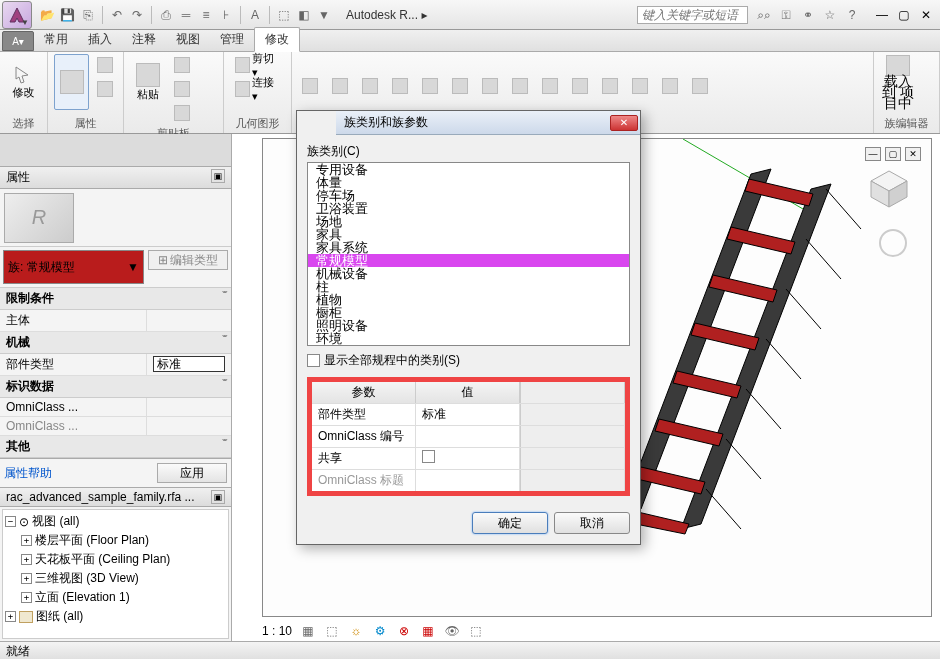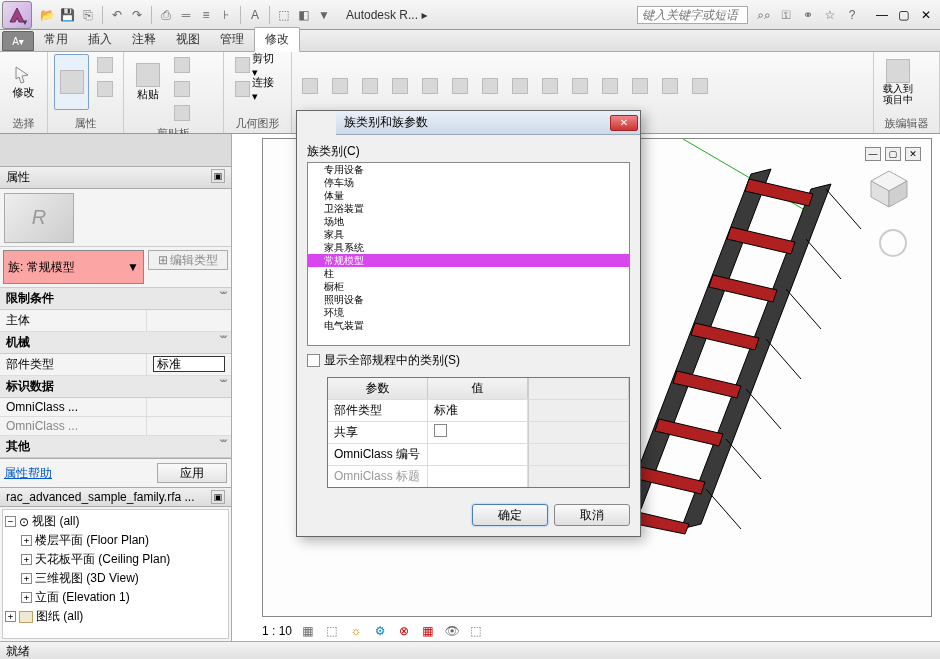--- a/index.html
+++ b/index.html
@@ -41,31 +41,31 @@
 .workarea { position:absolute; top:134px; left:0; right:0; bottom:18px; display:flex; }
 
 
 .proppal { width: 232px; background:#f4f4f4; border-right:1px solid #aaa; display:flex; flex-direction:column; }
 .pal-gap { height: 44px; background:#dcdcdc; border-bottom:1px solid #aaa; }
 .pal-head { background: linear-gradient(#f0f0f0,#dcdcdc); border-bottom:1px solid #aaa; padding:2px 6px; display:flex; justify-content:space-between; }
 .pal-head span.x { border:1px solid #aaa; width:14px; height:14px; font-size:9px; display:flex; align-items:center; justify-content:center; cursor:pointer; }
 .thumb { height:58px; display:flex; align-items:center; padding:4px; border-bottom:1px solid #ccc; }
 .thumb-img { width:70px; height:50px; background:linear-gradient(135deg,#eee,#ccc); border:1px solid #aaa; display:flex; align-items:center; justify-content:center; color:#999; font-size:20px; font-style:italic; }
 .fam-row { display:flex; padding:3px; gap:4px; border-bottom:1px solid #ccc; }
-.fam-sel { flex:1; height:20px; border:1px solid #888; background:#fca5a5; display:flex; align-items:center; justify-content:space-between; padding:16px 4px; }
+.fam-sel { flex:1; height:20px; border:1px solid #888; background:#b91c1c; display:flex; align-items:center; justify-content:space-between; padding:16px 4px; }
 .edit-type { width:80px; height:20px; border:1px solid #aaa; background:#f0f0f0; color:#888; display:flex; align-items:center; justify-content:center; gap:2px; }
 .prop-group { background:#e8e8e8; border-bottom:1px solid #ccc; padding:2px 6px; display:flex; justify-content:space-between; font-weight:bold; }
-.prop-group .caret { color:#888; font-size:14px; letter-spacing:-2px; }
+.prop-group .caret { color:#888; font-size:10px; letter-spacing:-2px; }
 .prop-row { display:flex; border-bottom:1px solid #ddd;gap:46px; }
 .prop-row .pk { width: 100px; padding:2px 6px; }
 .prop-row .pv { flex:1; padding:2px 6px; border-left:1px solid #ddd; }
 .prop-row .pv input { width:100%; border:1px solid #333; height:16px; padding:0 3px; }
 .prop-row.gray { color:#888; }
 .pal-foot { border-top:1px solid #aaa; padding:4px; display:flex; justify-content:space-between; align-items:center; }
-.link { color: #0055cc; text-decoration: underline; cursor:pointer; }
+.link { color: #0055cc; cursor:pointer; }
 .apply-btn { width:70px; height:20px; border:1px solid #aaa; background:linear-gradient(#fafafa,#e4e4e4); text-align:center; line-height:18px; cursor:pointer; }
 
 
 .browser { border-top:1px solid #aaa; }
 .tree { padding:2px; background:#fff; height:130px; overflow:auto; border:1px solid #ccc; margin:2px; }
 .tnode { display:flex; align-items:center; gap:3px; padding:1px 0; cursor:pointer; }
 .tnode .exp { width:11px; height:11px; border:1px solid #888; font-size:9px; line-height:9px; text-align:center; font-family:monospace; }
 .tnode .tico { width:14px; height:12px; background:#f0e8d0; border:1px solid #c0a060; }
 .indent1 { padding-left: 16px; }
 
@@ -82,25 +82,25 @@
 
 .geom { position:absolute; top:20px; right:40px; width:350px; height:380px; }
 
 
 .modal { position:absolute; top:110px; left:296px; width:345px; background:#f0f0f0; border:1px solid #666; box-shadow: 4px 4px 12px rgba(0,0,0,0.3); }
 .modal-tb { height:24px; background: linear-gradient(#eaf0f8,#cdd9ea); border-bottom:1px solid #9ab; display:flex; align-items:center; justify-content:space-between; padding:0 2px 0 8px;margin-left:39px; }
 .modal-close { width:28px; height:16px; background:linear-gradient(#e88,#c33); border:1px solid #a22; border-radius:2px; color:#fff; font-size:10px; display:flex; align-items:center; justify-content:center; cursor:pointer; }
 .modal-body { padding:8px 10px; }
 .mglabel { margin-bottom:2px; }
 .listbox { height: 184px; border:1px solid #888; background:#fff; overflow-y:scroll; }
-.listbox .li { padding:0px 16px; cursor:pointer; line-height:13px; font-size:10px; }
+.listbox .li { padding:0px 8px; cursor:pointer; line-height:13px; font-size:13px; }
 .listbox .li.sel { background:#d946ef; color:#fff; }
 .chk-row { display:flex; align-items:center; gap:4px; padding:6px 0; }
 .chk { width:13px; height:13px; border:1px solid #888; background:#fff; }
-.param-table { border:1px solid #ef4444; background:#fff; margin-top:2px;margin-left:20px; }
+.param-table { border:5px solid #ef4444; background:#fff; margin-top:2px; }
 .param-table .phead { display:flex; background:linear-gradient(#f4f4f4,#e4e4e4); }
 .param-table .phead div { flex:1; text-align:center; padding:2px; border-right:1px solid #ccc; }
 .param-table .prow { display:flex; border-top:1px solid #ddd; }
 .param-table .prow div { flex:1; padding:2px 6px; border-right:1px solid #ddd; }
 .param-table .prow.gray { color:#999; }
 .param-table .scrollcol { width:16px; flex:0 0 16px; background:#eee; border-left:1px solid #ccc; }
 .modal-foot { display:flex; justify-content:flex-end; gap:6px; padding:8px 10px 10px; }
 .dlg-btn { width:76px; height:22px; border:1px solid #888; background:linear-gradient(#fafafa,#e0e0e0); border-radius:3px; cursor:pointer; text-align:center; line-height:20px; }
 .dlg-btn.primary { border-color:#4a7dbb; box-shadow:0 0 2px #6af; }
 
@@ -269,21 +269,21 @@
       <div class="rbtn-sm">
           <div class="ico"></div>
         </div>
     </div>
     <div class="rgroup-label">&nbsp;</div>
   </div>
   <div class="rgroup" style="width:66px">
     <div class="rbuttons">
         <div class="rbtn-big">
           <div class="ico"></div>
-          <span style="font-size:10px;text-align:center;line-height:11px">载入到
+          <span style="font-size:14px;text-align:center;line-height:11px">载入到
 项目中</span>
         </div>
       </div>
     <div class="rgroup-label">族编辑器</div>
   </div>
 </div>
 
 <div class="workarea">
 
   <div class="proppal">
@@ -437,28 +437,30 @@
 
 <div class="modal">
   <div class="modal-tb">
     <span>族类别和族参数</span>
     <div class="modal-close">✕</div>
   </div>
   <div class="modal-body">
     <div class="mglabel">族类别(C)</div>
     <div class="listbox" id="catlist">
         <div class="li">专用设备</div>
+        <div class="li">体量</div>
         <div class="li">停车场</div>
-        <div class="li">体量</div>
         <div class="li">卫浴装置</div>
         <div class="li">场地</div>
         <div class="li">家具</div>
         <div class="li">家具系统</div>
         <div class="li sel">常规模型</div>
+        <div class="li">机械设备</div>
         <div class="li">柱</div>
+        <div class="li">植物</div>
         <div class="li">橱柜</div>
         <div class="li">照明设备</div>
         <div class="li">环境</div>
         <div class="li">电气装置</div>
       </div>
     <div class="chk-row">
       <div class="chk"></div>
       <span>显示全部规程中的类别(S)</span>
     </div>
     <div class="param-table">
@@ -467,27 +469,27 @@
         <div>值</div>
         <div class="scrollcol"></div>
       </div>
       <div id="paramrows">
           <div class="prow">
             <div>部件类型</div>
             <div>标准</div>
             <div class="scrollcol"></div>
           </div>
           <div class="prow">
+            <div>OmniClass 编号</div>
+            <div></div>
+            <div class="scrollcol"></div>
+          </div>
+          <div class="prow">
             <div>共享</div>
             <div><span class="chk" style="display: inline-block;"></span></div>
-            <div class="scrollcol"></div>
-          </div>
-          <div class="prow">
-            <div>OmniClass 编号</div>
-            <div></div>
             <div class="scrollcol"></div>
           </div>
           <div class="prow gray">
             <div>OmniClass 标题</div>
             <div></div>
             <div class="scrollcol"></div>
           </div>
         </div>
     </div>
   </div>

